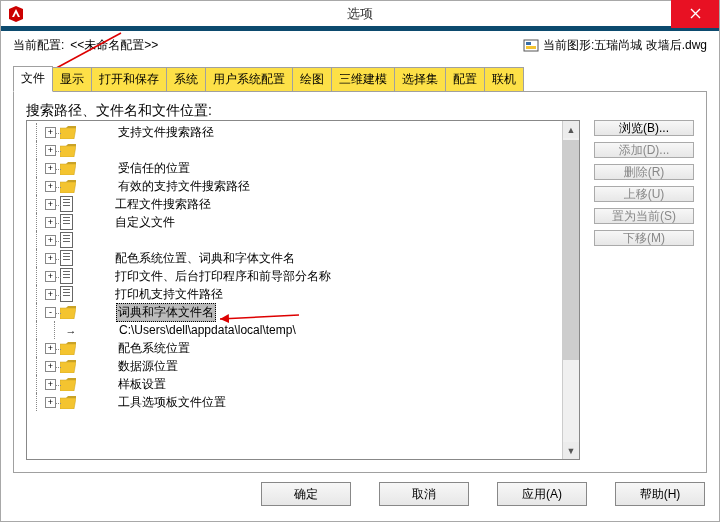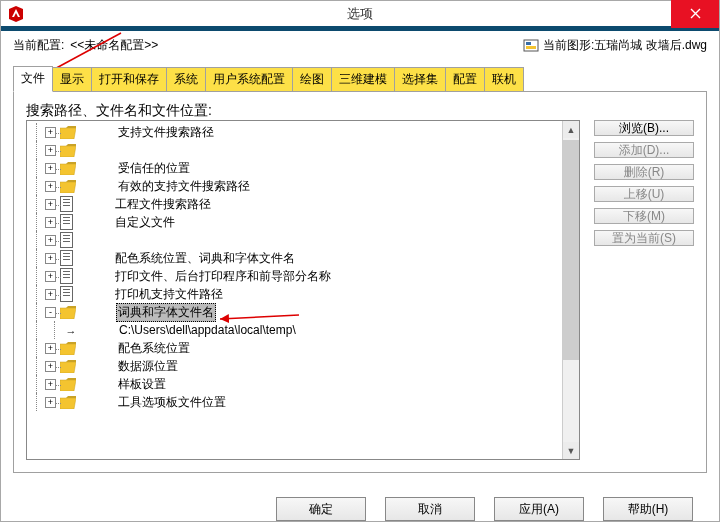--- a/index.html
+++ b/index.html
@@ -33,21 +33,21 @@
   .tree-label { padding: 0 2px; margin-left: 36px; }
   .tree-label.selected { background: #bbb; border: 1px dotted #000; padding: 0 1px; }
   .child-arrow { width: 16px; display:inline-block; text-align:center; font-size:11px; margin-right:2px; }
   .scrollbar { position: absolute; right: 0; top: 0; bottom: 0; width: 17px; background: #f0f0f0; border-left: 1px solid #ccc; display: flex; flex-direction: column; }
   .sb-btn { height: 17px; background: #ececec; display: flex; align-items:center; justify-content:center; font-size:9px; color:#555; }
   .sb-thumb { background: #cdcdcd; flex: 0 0 220px; margin-top: 2px; }
   .sb-track { flex: 1; }
   .side-btns { width: 100px; margin-left: 14px; display: flex; flex-direction: column; gap: 6px; }
   .side-btn { height: 16px; border: 1px solid #aaa; background: linear-gradient(#f7f7f7,#e7e7e7); font-size: 12px; display:flex; align-items:center; justify-content:center; }
   .side-btn.disabled { color: #888; }
-  .bottom-btns { height: 40px; display: flex; align-items: flex-end; justify-content: flex-end; gap: 19px; padding: 0 26px; border-top: 1px solid #fff; }
+  .bottom-btns { height: 40px; display: flex; align-items: flex-start; justify-content: flex-end; gap: 28px; padding: 0 14px; border-top: 1px solid #fff; }
   .bottom-btn { width: 90px; height: 24px; border: 1px solid #888; background: linear-gradient(#f7f7f7,#e7e7e7); font-size: 12px; display:flex; align-items:center; justify-content:center; }
   .arrow-svg { position:absolute; pointer-events:none; }
 </style>
 </head>
 <body>
 
 <div class="window">
   <div class="titlebar">
     <span class="app-icon">
       <svg viewBox="0 0 18 18">
@@ -230,22 +230,22 @@
           <div class="sb-thumb"></div>
           <div class="sb-track"></div>
           <div class="sb-btn">▼</div>
         </div>
       </div>
       <div class="side-btns" id="sidebtns">
           <div class="side-btn">浏览(B)...</div>
           <div class="side-btn disabled">添加(D)...</div>
           <div class="side-btn disabled">删除(R)</div>
           <div class="side-btn disabled">上移(U)</div>
+          <div class="side-btn disabled">置为当前(S)</div>
           <div class="side-btn disabled">下移(M)</div>
-          <div class="side-btn disabled">置为当前(S)</div>
         </div>
     </div>
     <svg class="arrow-svg" style="left:200px; top:217px;" width="90" height="20">
       <defs>
           <marker id="ah2" markerWidth="8" markerHeight="8" refX="6" refY="3" orient="auto">
             <path d="M0 0 L6 3 L0 6 Z" fill="#d00"></path>
           </marker>
         </defs>
       <path d="M85 6 L6 10" stroke="#d00" stroke-width="1.5" marker-end="url(#ah2)" fill="none"></path>
     </svg>

